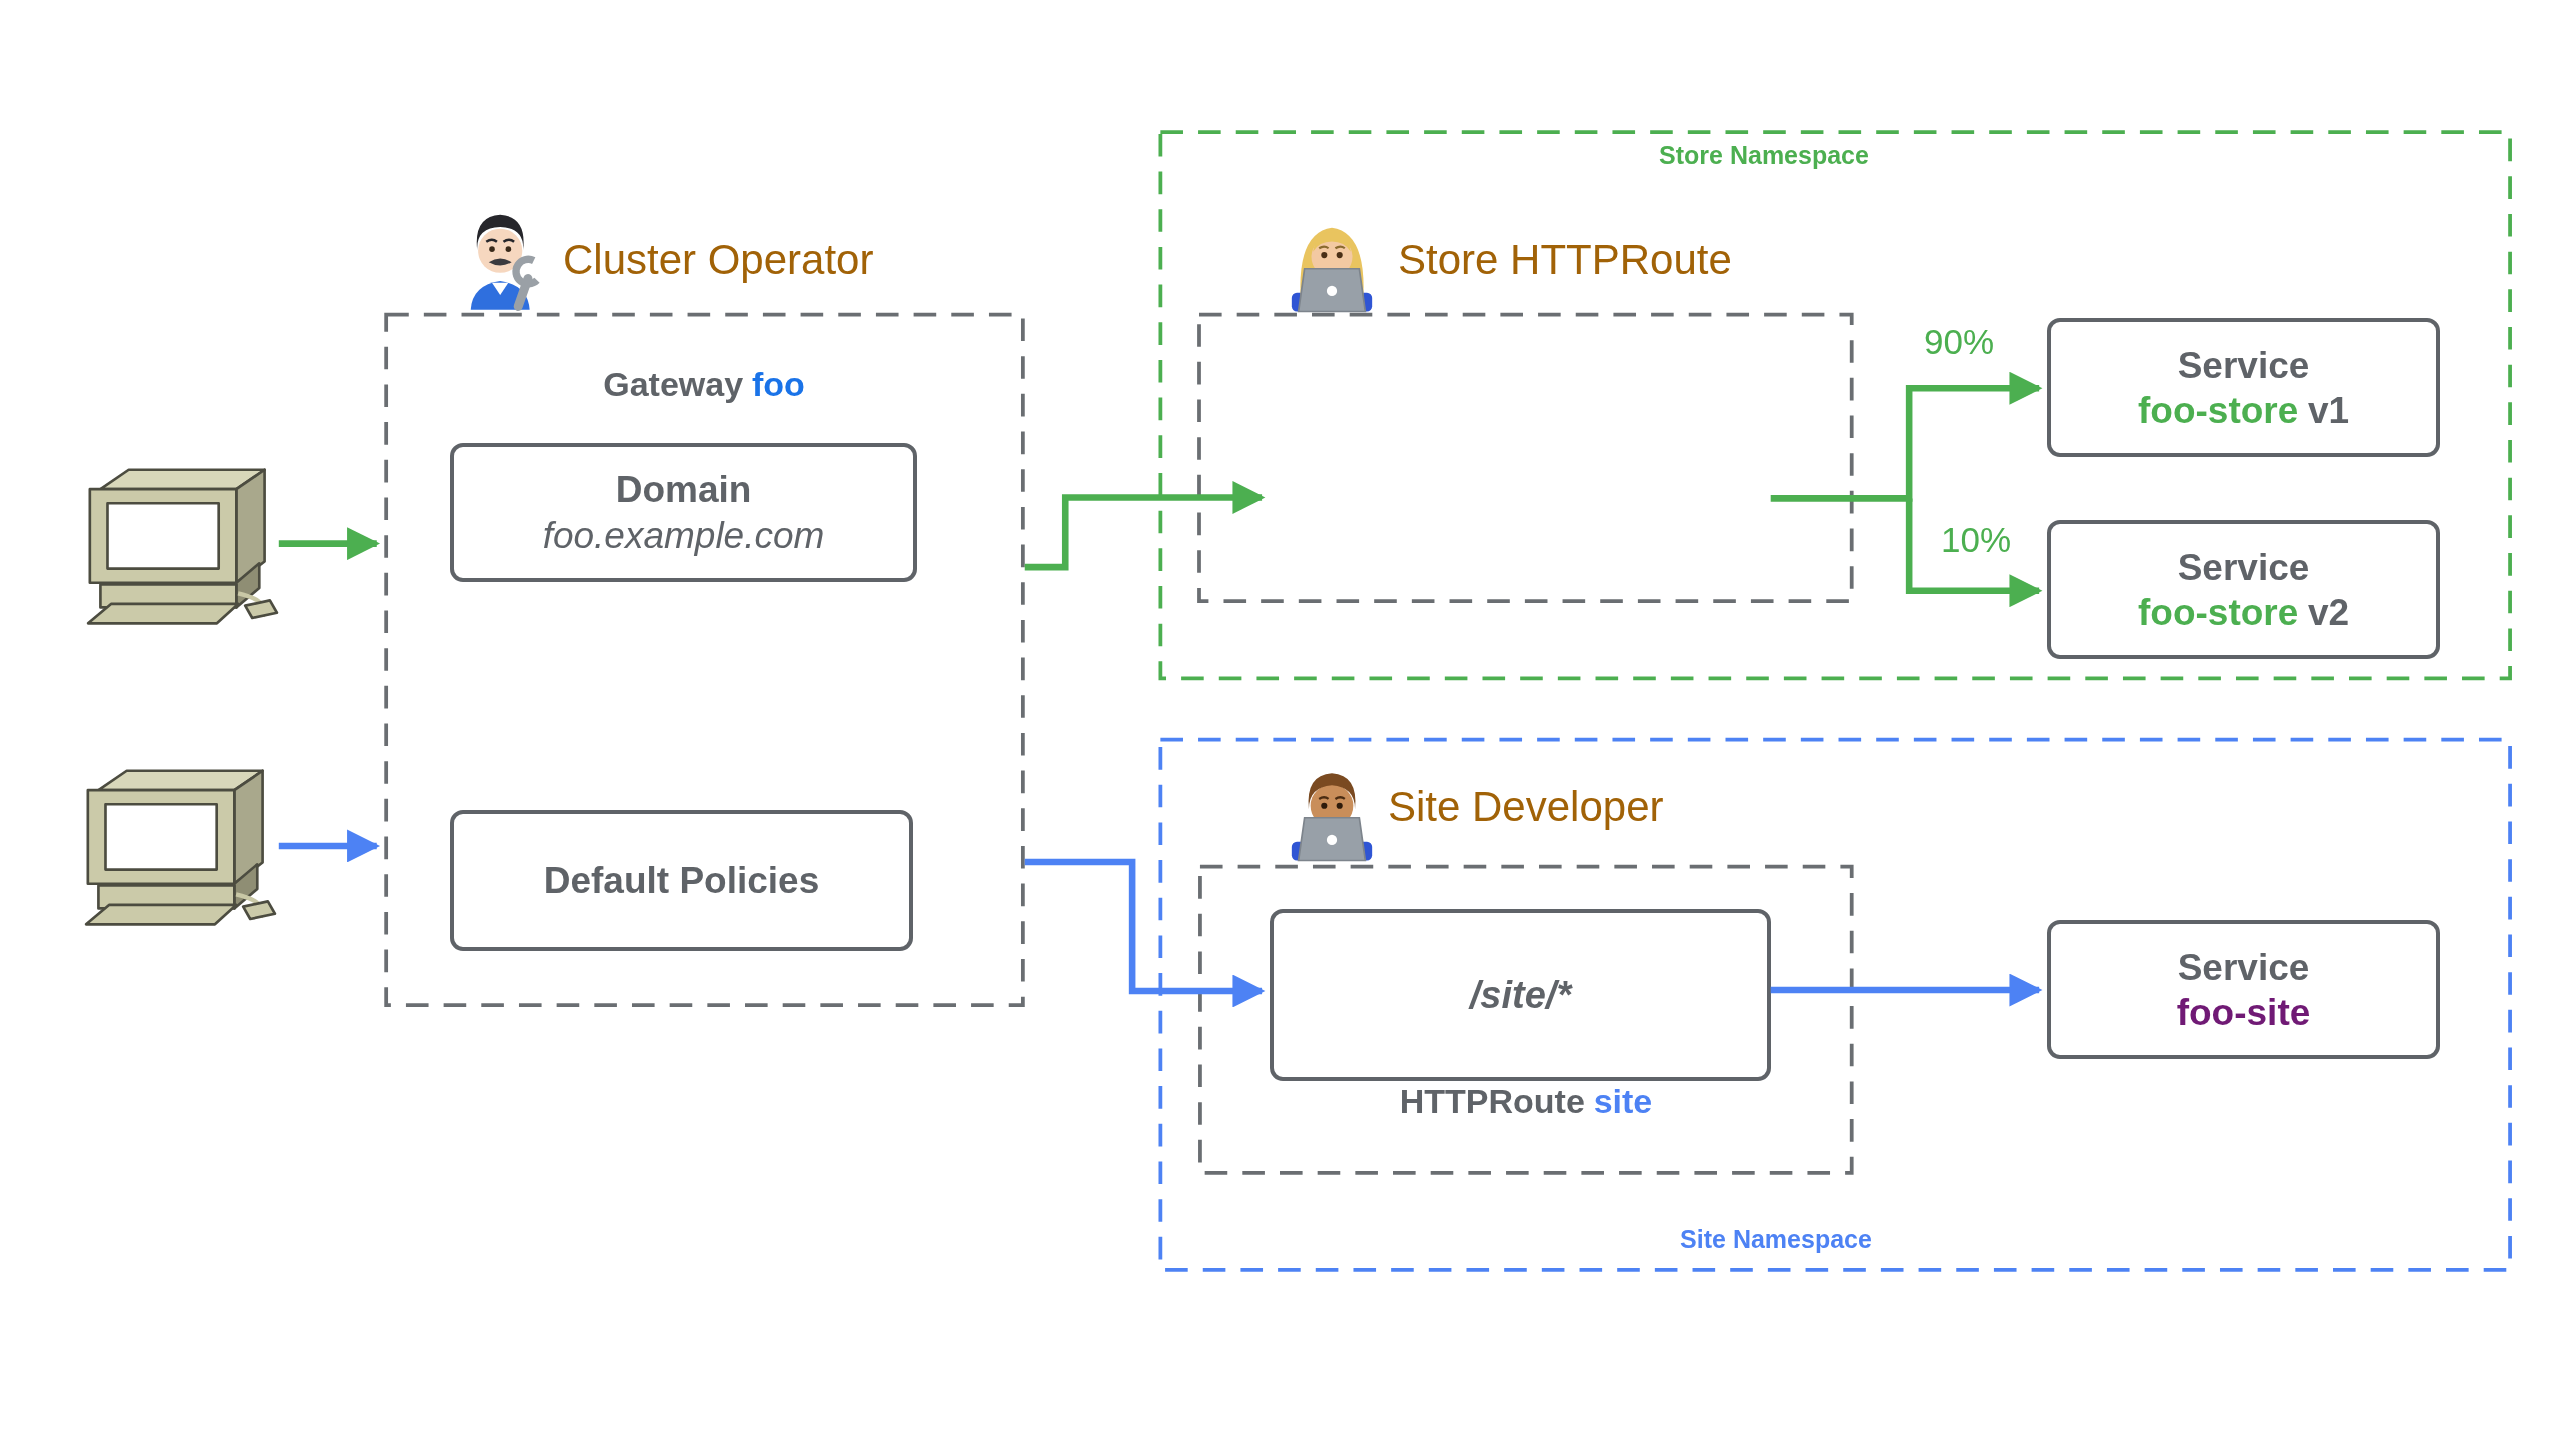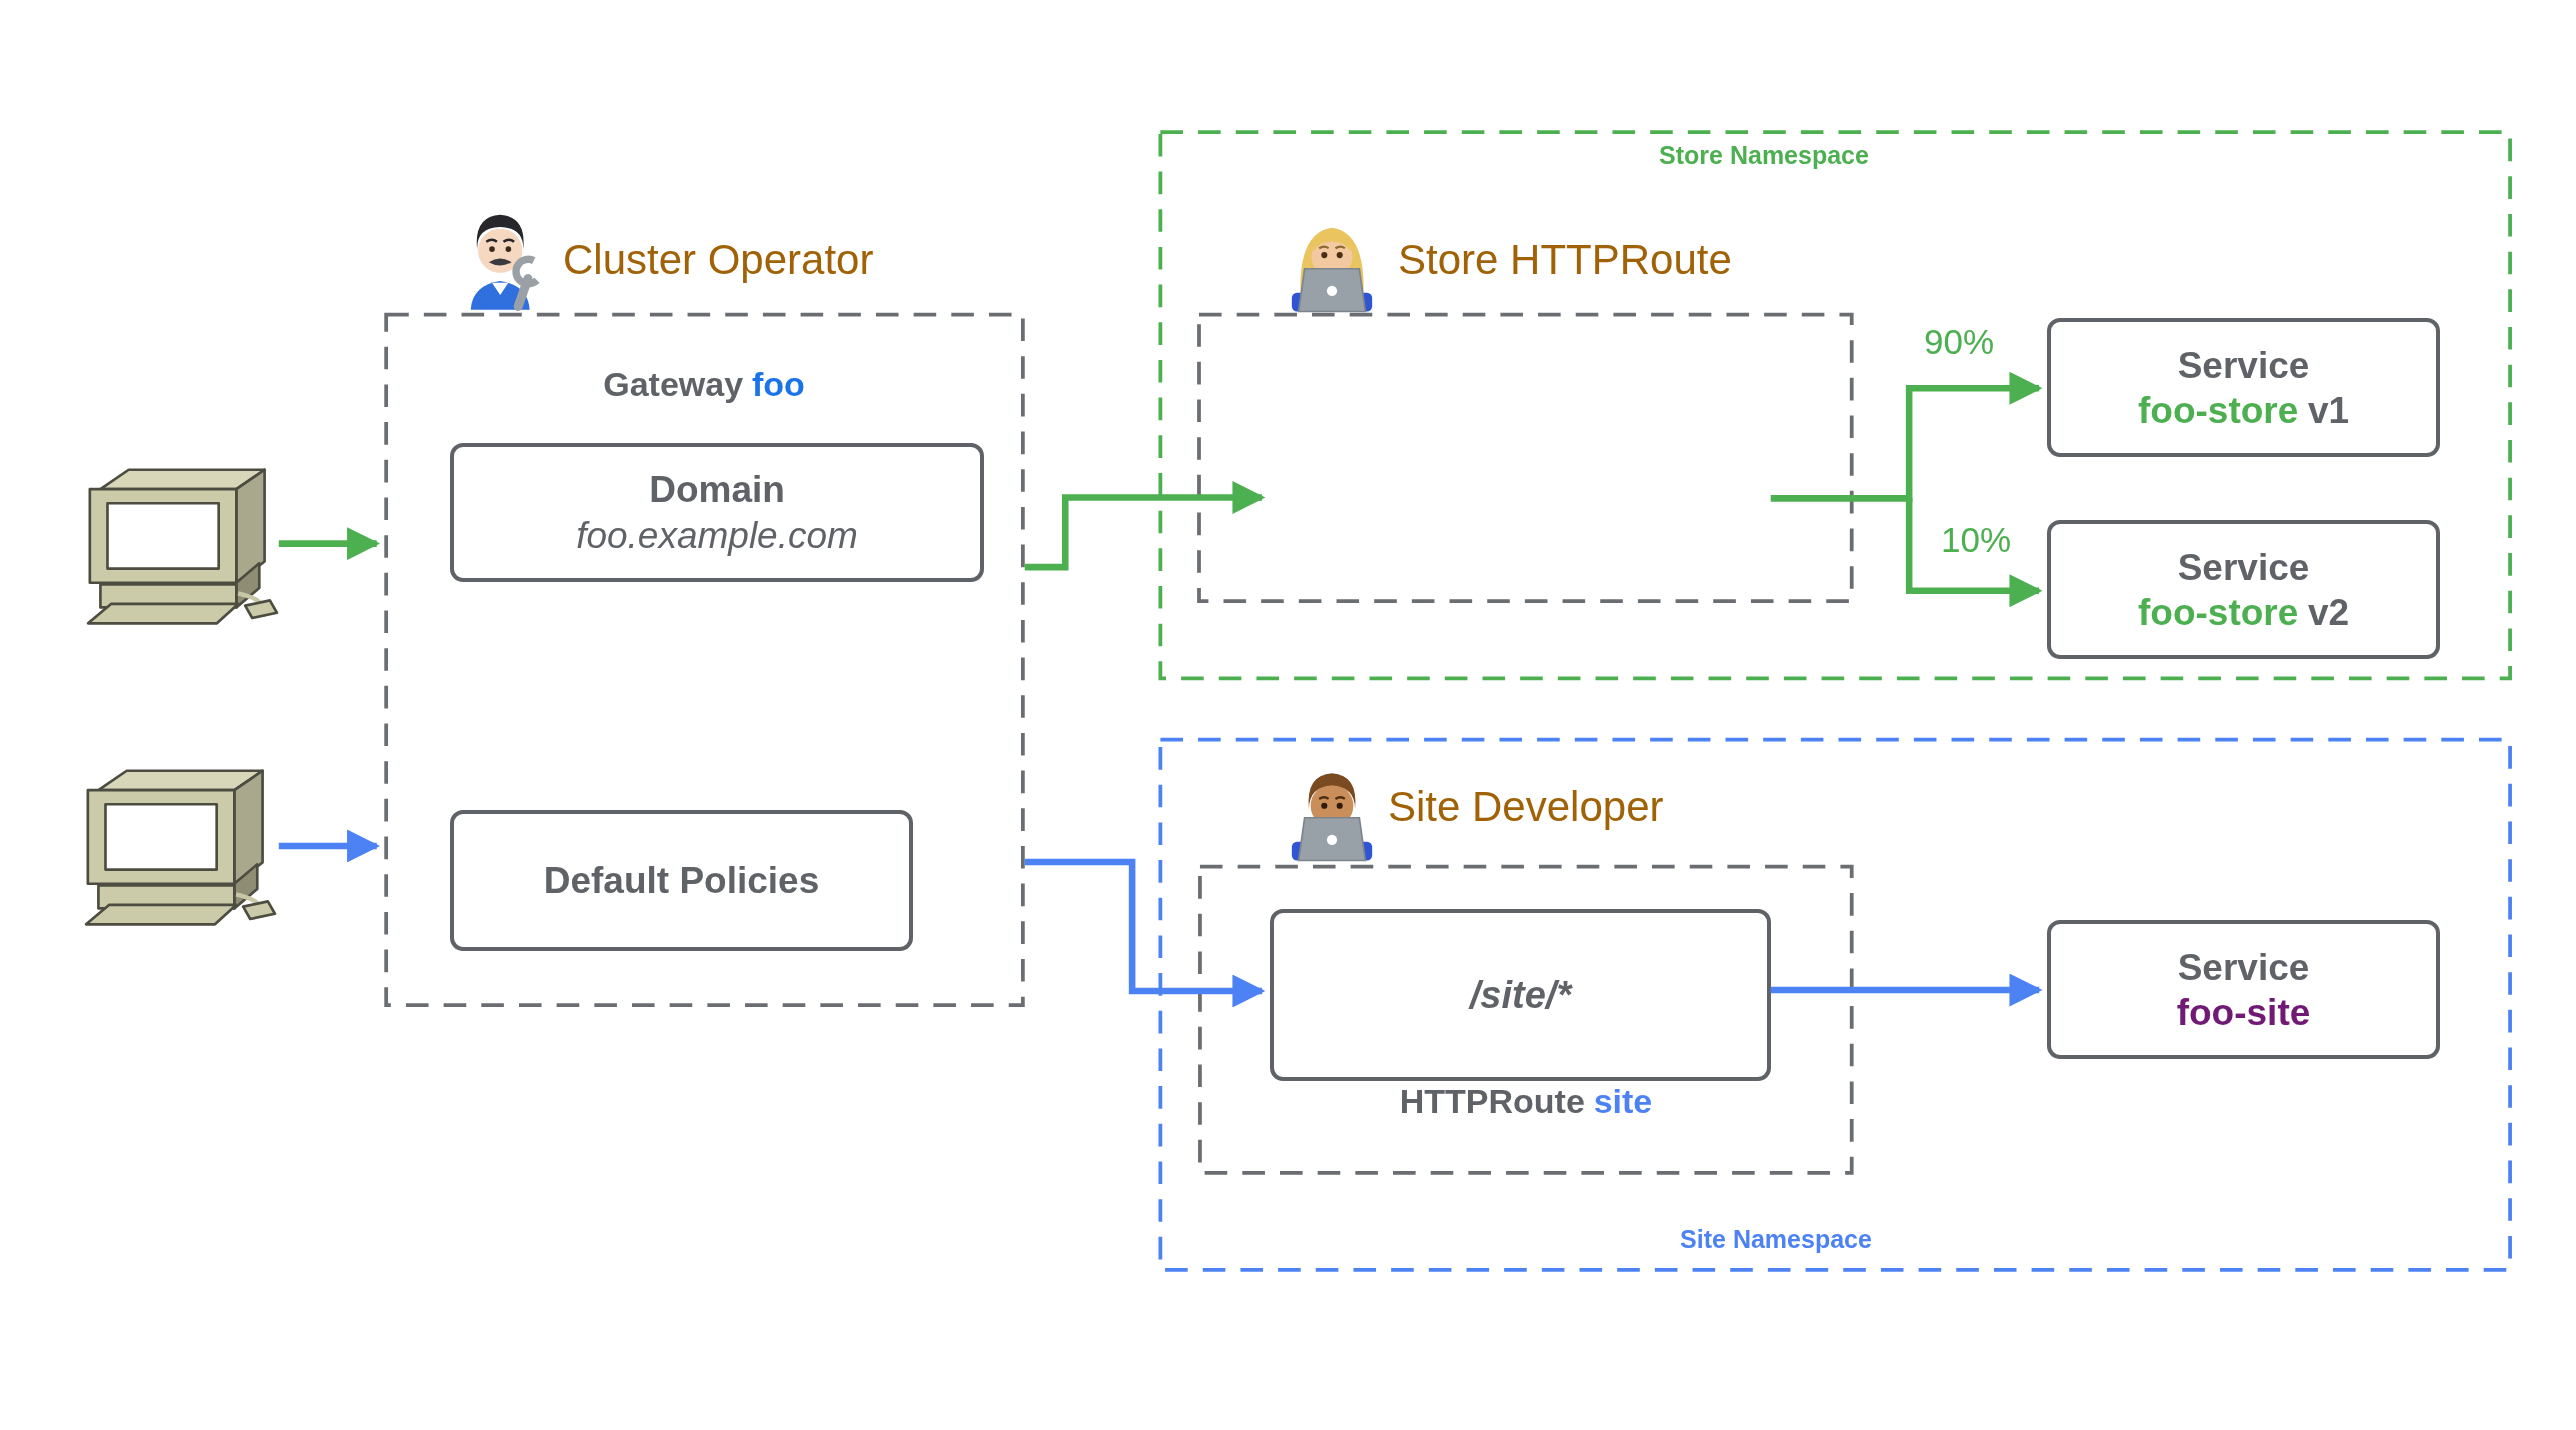--- a/index.html
+++ b/index.html
@@ -112,21 +112,21 @@
         <polygon points="34,164 178,164 154,186 8,186" fill="#CBCAA9"></polygon>
         <polygon points="186,166 214,160 222,174 194,180" fill="#CBCAA9"></polygon>
       </g>
     </svg>
   </div>
 
   <div class="ghost-box zmid" style="left:384px;top:313px;width:640px;height:694px">
     <div class="group-title" style="top:49px">
       <span>Gateway</span><span class="name-blue">foo</span>
     </div>
-    <div class="solid-box" style="left:66px;top:130px;width:534px;height:139px">
+    <div class="solid-box" style="left:66px;top:130px;width:467px;height:139px">
       <div class="box-label">Domain</div>
       <div class="box-value-italic">foo.example.com</div>
     </div>
     <div class="solid-box" style="left:66px;top:497px;width:463px;height:141px">
       <div class="box-label">Default Policies</div>
     </div>
   </div>
 
   <div class="icon" style="left:456px;top:196px;width:90px;height:121px">
     <svg viewBox="0 0 110 130" width="90" height="121">

